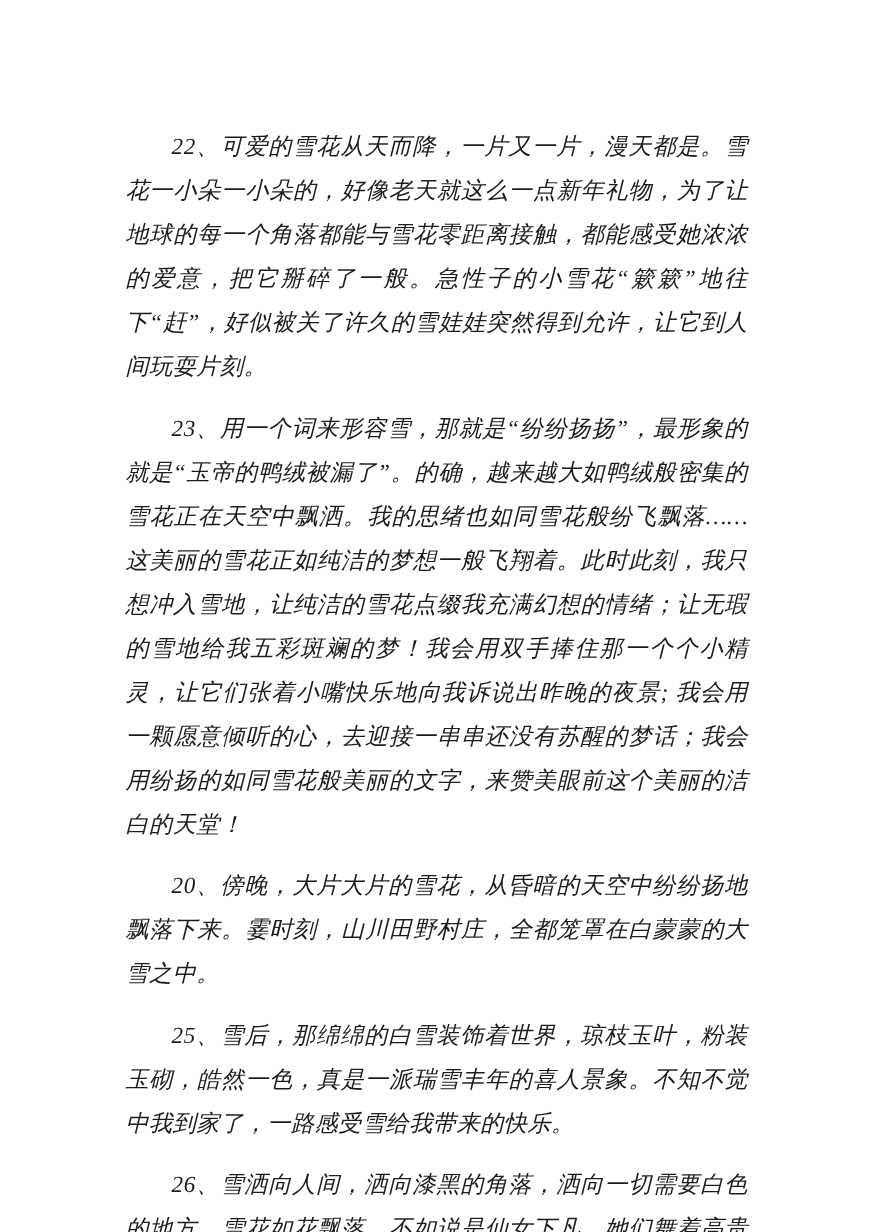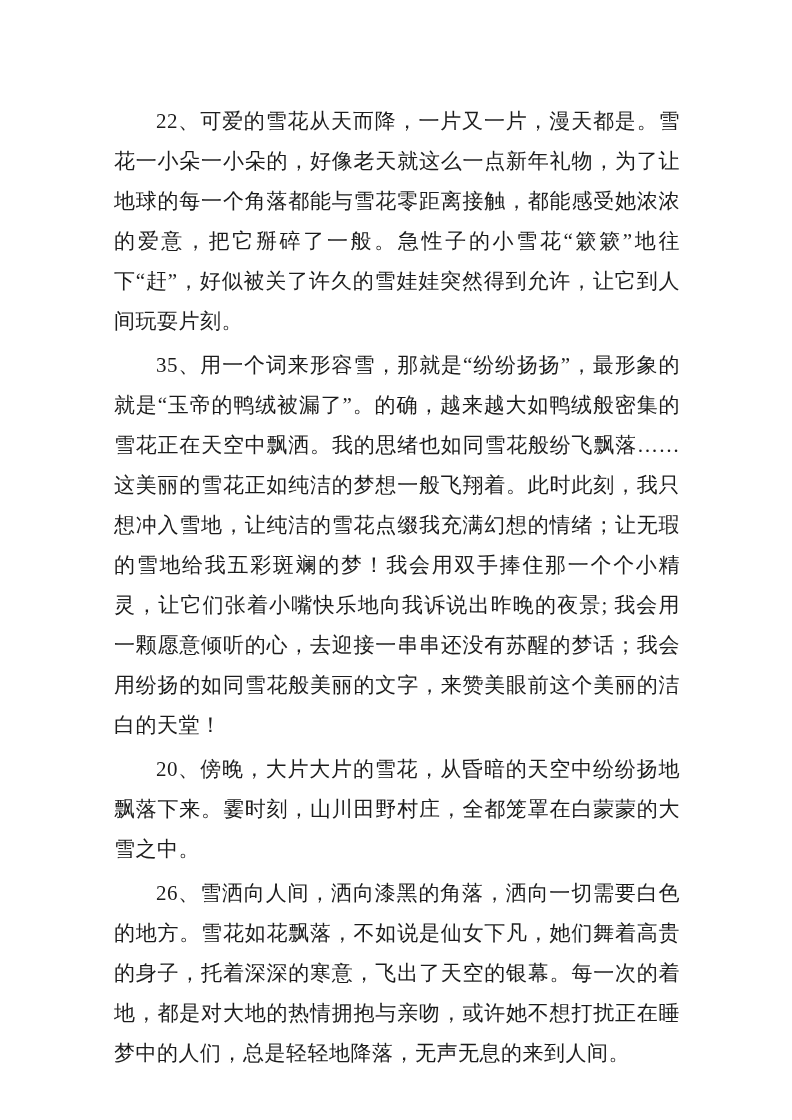--- a/index.html
+++ b/index.html
@@ -21,28 +21,30 @@
     left: 114px;
     width: 566px;
     color: #1c1c1c;
     font-size: 21px;
     line-height: 40px;
     text-align: justify;
     text-align-last: left;
     letter-spacing: 0.5px;
   }
   .doc-body p {
-    margin: 4px 0 2px 0;
+    margin: 16px 0 2px 0;
     padding: 0;
     text-indent: 2em;
+    font-style: italic;
   }
 </style>
 </head>
 <body>
 
 <div class="page">
   <div class="doc-body">
     <p>22、可爱的雪花从天而降，一片又一片，漫天都是。雪花一小朵一小朵的，好像老天就这么一点新年礼物，为了让地球的每一个角落都能与雪花零距离接触，都能感受她浓浓的爱意，把它掰碎了一般。急性子的小雪花“簌簌”地往下“赶”，好似被关了许久的雪娃娃突然得到允许，让它到人间玩耍片刻。</p>
-    <p>35、用一个词来形容雪，那就是“纷纷扬扬”，最形象的就是“玉帝的鸭绒被漏了”。的确，越来越大如鸭绒般密集的雪花正在天空中飘洒。我的思绪也如同雪花般纷飞飘落……这美丽的雪花正如纯洁的梦想一般飞翔着。此时此刻，我只想冲入雪地，让纯洁的雪花点缀我充满幻想的情绪；让无瑕的雪地给我五彩斑斓的梦！我会用双手捧住那一个个小精灵，让它们张着小嘴快乐地向我诉说出昨晚的夜景; 我会用一颗愿意倾听的心，去迎接一串串还没有苏醒的梦话；我会用纷扬的如同雪花般美丽的文字，来赞美眼前这个美丽的洁白的天堂！</p>
+    <p>23、用一个词来形容雪，那就是“纷纷扬扬”，最形象的就是“玉帝的鸭绒被漏了”。的确，越来越大如鸭绒般密集的雪花正在天空中飘洒。我的思绪也如同雪花般纷飞飘落……这美丽的雪花正如纯洁的梦想一般飞翔着。此时此刻，我只想冲入雪地，让纯洁的雪花点缀我充满幻想的情绪；让无瑕的雪地给我五彩斑斓的梦！我会用双手捧住那一个个小精灵，让它们张着小嘴快乐地向我诉说出昨晚的夜景; 我会用一颗愿意倾听的心，去迎接一串串还没有苏醒的梦话；我会用纷扬的如同雪花般美丽的文字，来赞美眼前这个美丽的洁白的天堂！</p>
     <p>20、傍晚，大片大片的雪花，从昏暗的天空中纷纷扬地飘落下来。霎时刻，山川田野村庄，全都笼罩在白蒙蒙的大雪之中。</p>
+    <p>25、雪后，那绵绵的白雪装饰着世界，琼枝玉叶，粉装玉砌，皓然一色，真是一派瑞雪丰年的喜人景象。不知不觉中我到家了，一路感受雪给我带来的快乐。</p>
     <p>26、雪洒向人间，洒向漆黑的角落，洒向一切需要白色的地方。雪花如花飘落，不如说是仙女下凡，她们舞着高贵的身子，托着深深的寒意，飞出了天空的银幕。每一次的着地，都是对大地的热情拥抱与亲吻，或许她不想打扰正在睡梦中的人们，总是轻轻地降落，无声无息的来到人间。</p>
   </div>
 </div>
 
 </body></html>

